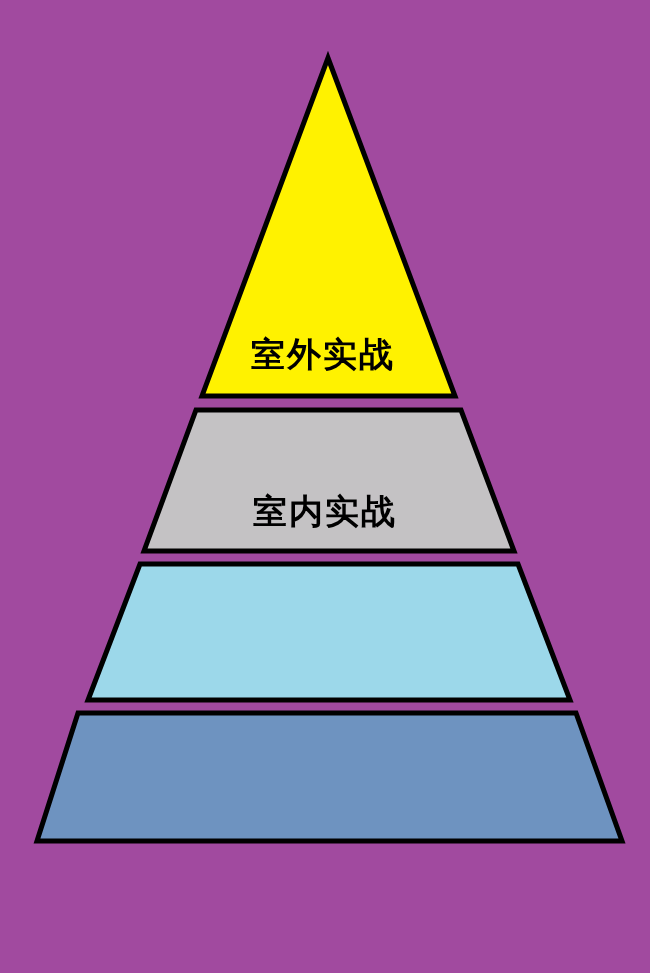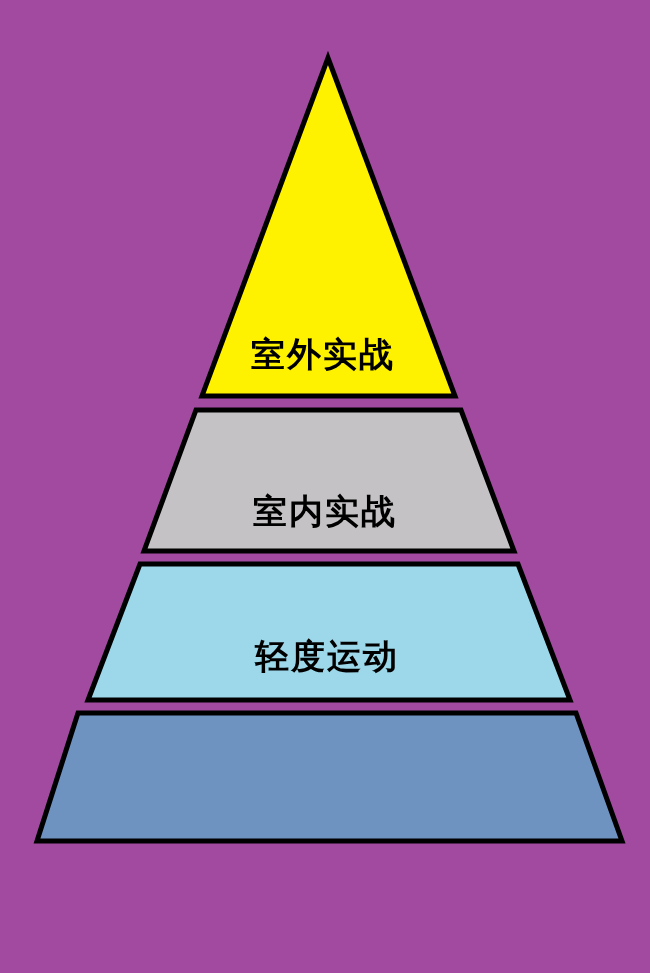--- a/index.html
+++ b/index.html
@@ -13,14 +13,13 @@
 
 <div id="stage">
   <svg width="650" height="973" viewBox="0 0 650 973">
     <polygon stroke="#000" stroke-width="5" stroke-linejoin="miter" points="328,58 455,396 202,396" fill="#fff200"></polygon>
     <polygon stroke="#000" stroke-width="5" stroke-linejoin="miter" points="196,410 461,410 514,551 144,551" fill="#c4c2c4"></polygon>
     <polygon stroke="#000" stroke-width="5" stroke-linejoin="miter" points="140,564 518,564 570,700 88,700" fill="#9cd8ea"></polygon>
     <polygon stroke="#000" stroke-width="5" stroke-linejoin="miter" points="78,713 576,713 622,841 37,841" fill="#6e93c0"></polygon>
   </svg>
   <div class="label" style="left: 323px; top: 355px;">室外实战</div>
   <div class="label" style="left: 325px; top: 512px;">室内实战</div>
-  <div class="label" style="left: 327px; top: 657px;">轻度运动</div>
 </div>
 
 </body></html>

